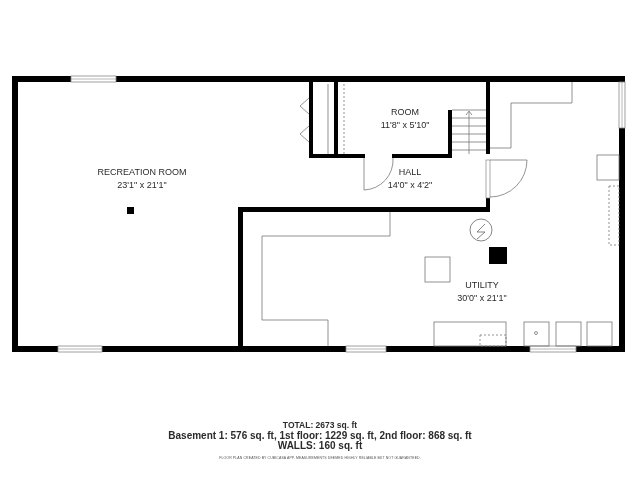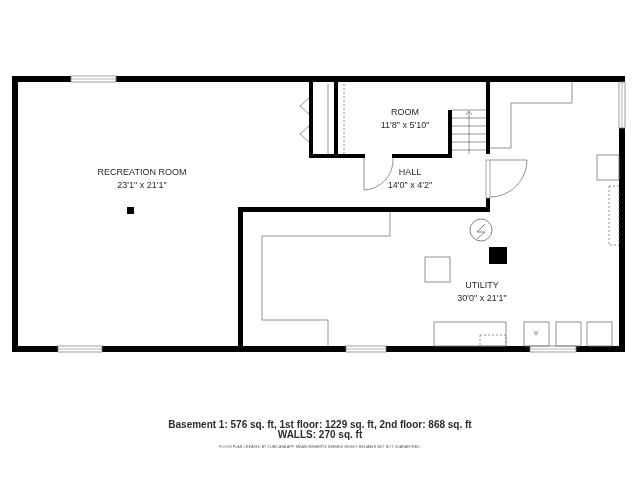--- a/index.html
+++ b/index.html
@@ -120,16 +120,17 @@
   <text class="room-dim" x="405" y="128" text-anchor="middle">11'8" x 5'10"</text>
 
   <text class="room-label" x="410" y="175" text-anchor="middle">HALL</text>
   <text class="room-dim" x="410" y="188" text-anchor="middle">14'0" x 4'2"</text>
 
   <text class="room-label" x="482" y="288" text-anchor="middle">UTILITY</text>
   <text class="room-dim" x="482" y="301" text-anchor="middle">30'0" x 21'1"</text>
 </svg>
 
 <div class="footer">
+  <div class="total">TOTAL: 2673 sq. ft</div>
   <div class="line">Basement 1: 576 sq. ft, 1st floor: 1229 sq. ft, 2nd floor: 868 sq. ft</div>
-  <div class="line">WALLS: 270 sq. ft</div>
+  <div class="line">WALLS: 160 sq. ft</div>
   <div class="credit">Floor plan created by CubiCasa App. Measurements deemed highly reliable but not guaranteed.</div>
 </div>
 
 </body></html>

